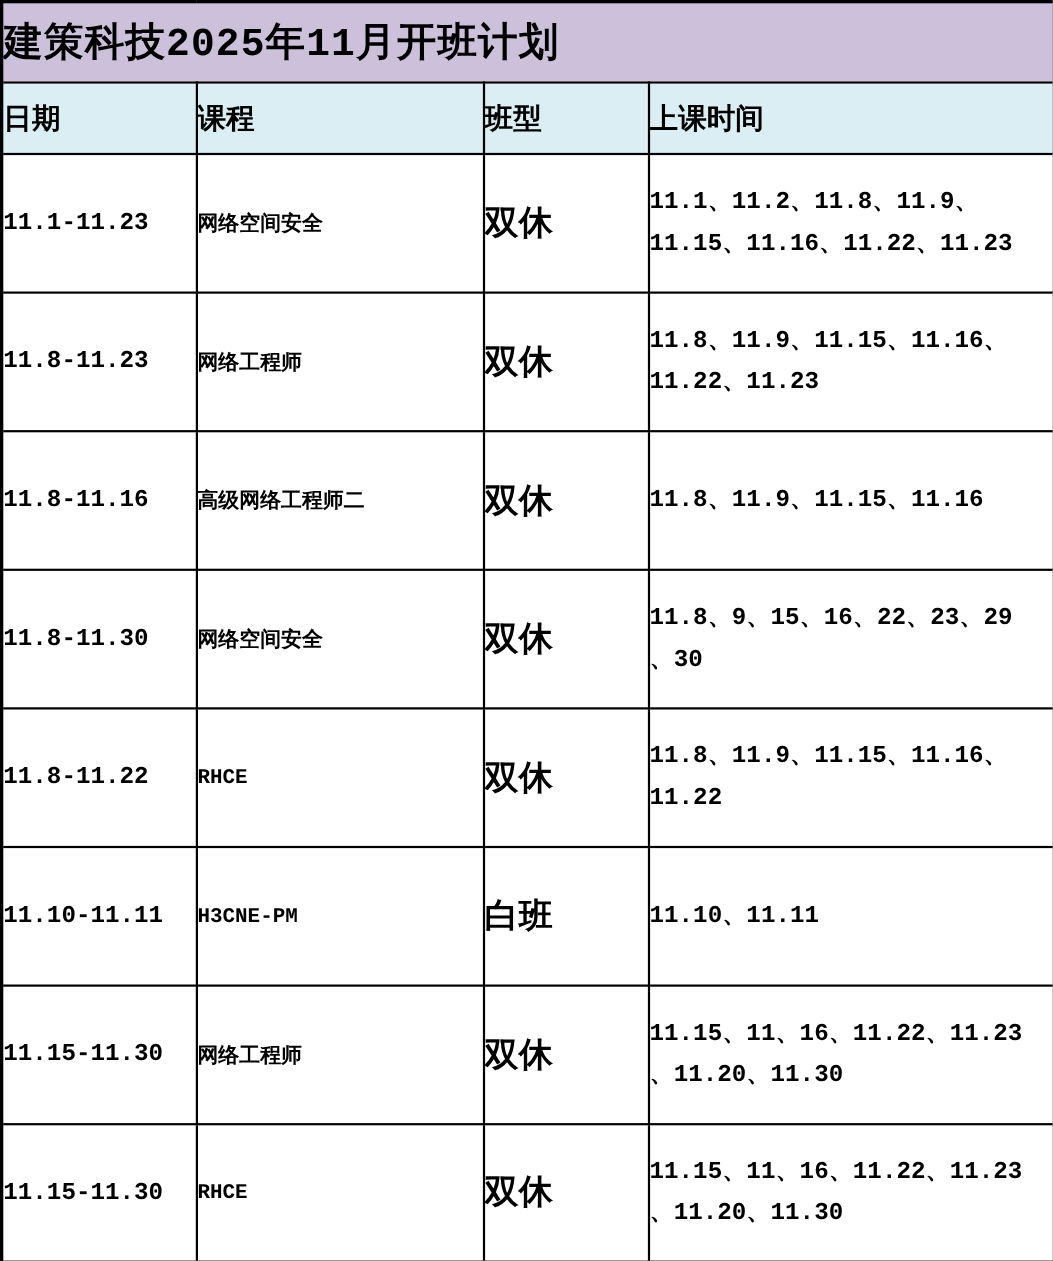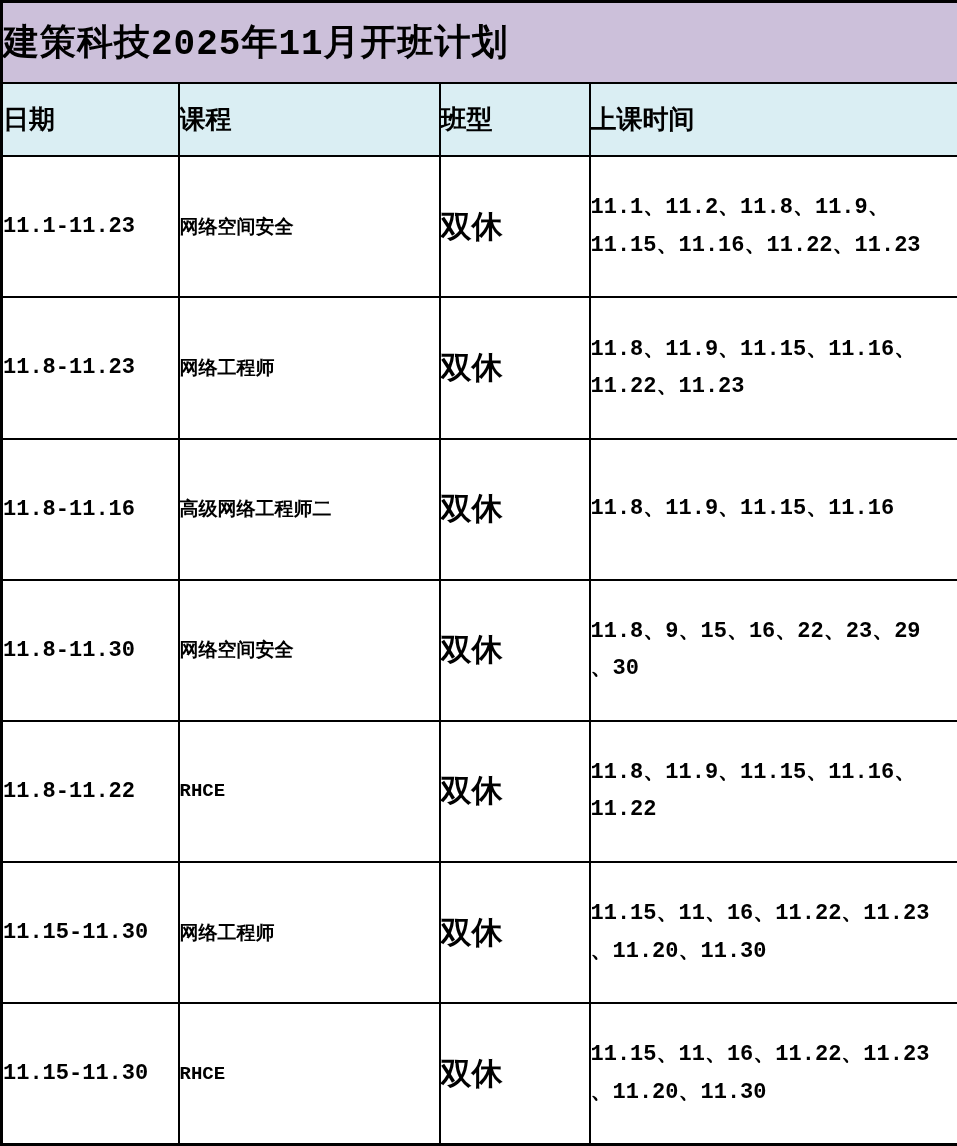--- a/index.html
+++ b/index.html
@@ -110,20 +110,26 @@
 、30</td>
     </tr>
     <tr class="data-row">
       <td class="cell-date">11.8-11.22</td>
       <td class="cell-course">RHCE</td>
       <td class="cell-type">双休</td>
       <td class="cell-schedule">11.8、11.9、11.15、11.16、
 11.22</td>
     </tr>
     <tr class="data-row">
+      <td class="cell-date">11.10-11.11</td>
+      <td class="cell-course">H3CNE-PM</td>
+      <td class="cell-type">白班</td>
+      <td class="cell-schedule">11.10、11.11</td>
+    </tr>
+    <tr class="data-row">
       <td class="cell-date">11.15-11.30</td>
       <td class="cell-course">网络工程师</td>
       <td class="cell-type">双休</td>
       <td class="cell-schedule">11.15、11、16、11.22、11.23
 、11.20、11.30</td>
     </tr>
     <tr class="data-row">
       <td class="cell-date">11.15-11.30</td>
       <td class="cell-course">RHCE</td>
       <td class="cell-type">双休</td>

